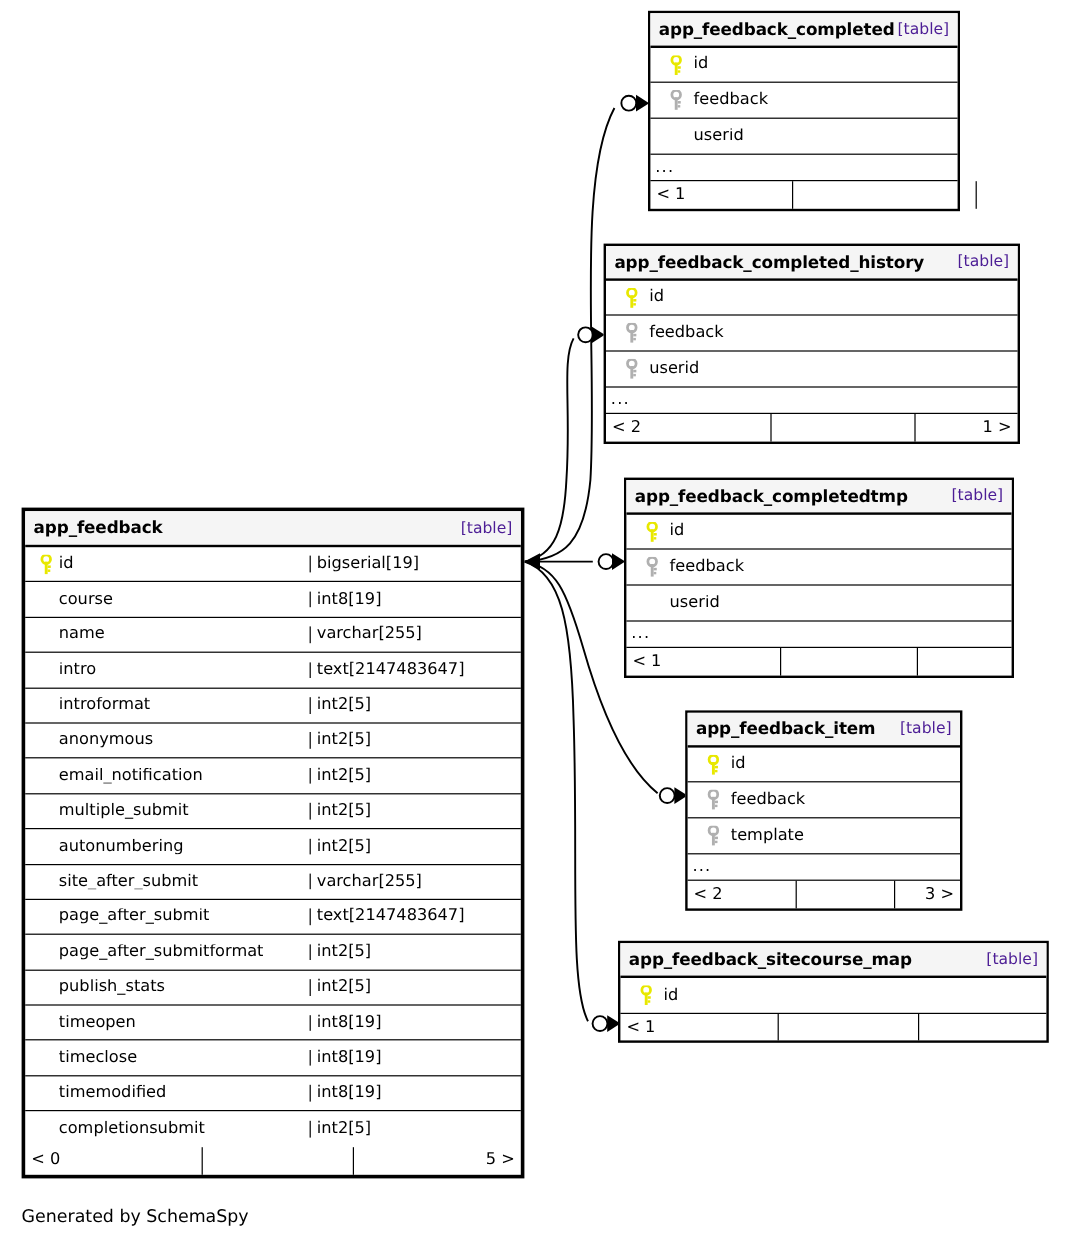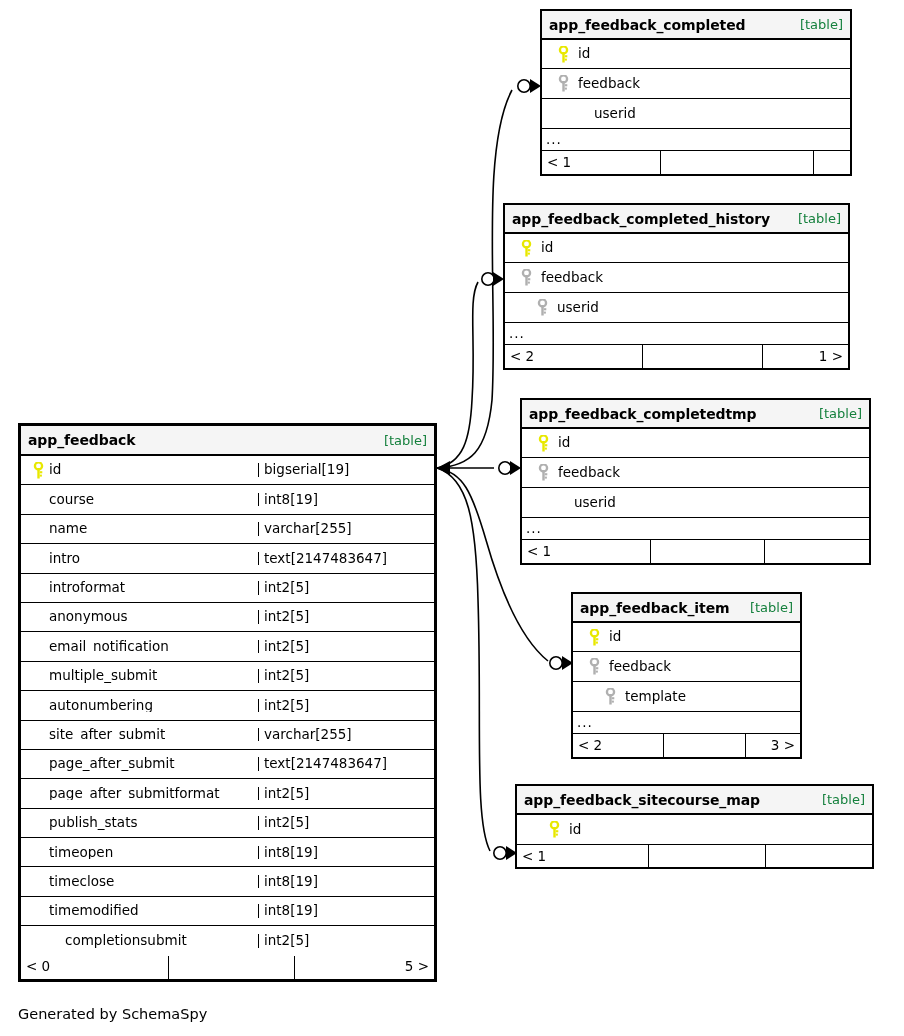--- a/index.html
+++ b/index.html
@@ -58,32 +58,32 @@
   .main .tbl-header { height: 30px; }
 
   .tbl-title {
     font-weight: bold;
     font-size: 14px;
     letter-spacing: -0.1px;
     white-space: nowrap;
   }
   .tbl-tag {
     font-size: 13px;
-    color: #15803d;
+    color: #4c1d95;
     white-space: nowrap;
   }
 
   .tbl-row {
     box-sizing: border-box;
     display: flex;
     align-items: center;
     height: 29.4px;
     border-bottom: 1.5px solid #000000;
   }
-  .tbl-row:last-child { border-bottom: none; padding-left: 16px; }
+  .tbl-row:last-child { border-bottom: none; }
 
   .col-name {
     box-sizing: border-box;
     display: flex;
     align-items: center;
     flex: 1 1 auto;
     min-width: 0;
     padding-left: 6px;
     white-space: nowrap;
     overflow: hidden;
@@ -333,21 +333,21 @@
         </div>
       </div>
     <div class="tbl-footer">
       <div class="fcell left" style="flex:0 0 147px;">&lt; 0</div>
       <div class="fcell" style="flex:0 0 126px;"></div>
       <div class="fcell right" style="flex:1 1 auto;">5 &gt;</div>
     </div>
   </div>
 
   <div id="related-host">
-      <div class="table-box related" style="left: 540px; top: 9px; width: 312px;">
+      <div class="table-box related" style="left: 540px; top: 9px; width: 260px;">
         <div class="tbl-header">
           <span class="tbl-title">app_feedback_completed</span>
           <span class="tbl-tag">[table]</span>
         </div>
         <div>
           <div class="tbl-row">
             <div class="col-name">
               <span class="keyslot">
                 <svg class="keyico" width="11" height="17" viewBox="0 0 11 17" aria-hidden="true">
                   <circle cx="5.5" cy="4" r="3.6" fill="none" stroke="#e8e800" stroke-width="2.3"></circle>
@@ -432,21 +432,21 @@
             </div>
           </div>
         </div>
         <div class="tbl-ellipsis">...</div>
         <div class="tbl-footer">
           <div class="fcell left" style="flex:0 0 137px;">&lt; 2</div>
           <div class="fcell" style="flex:0 0 120px;"></div>
           <div class="fcell right" style="flex:1 1 auto;">1 &gt;</div>
         </div>
       </div>
-      <div class="table-box related" style="left: 520px; top: 398px; width: 351px;">
+      <div class="table-box related" style="left: 520px; top: 398px; width: 325px;">
         <div class="tbl-header">
           <span class="tbl-title">app_feedback_completedtmp</span>
           <span class="tbl-tag">[table]</span>
         </div>
         <div>
           <div class="tbl-row">
             <div class="col-name">
               <span class="keyslot">
                 <svg class="keyico" width="11" height="17" viewBox="0 0 11 17" aria-hidden="true">
                   <circle cx="5.5" cy="4" r="3.6" fill="none" stroke="#e8e800" stroke-width="2.3"></circle>

